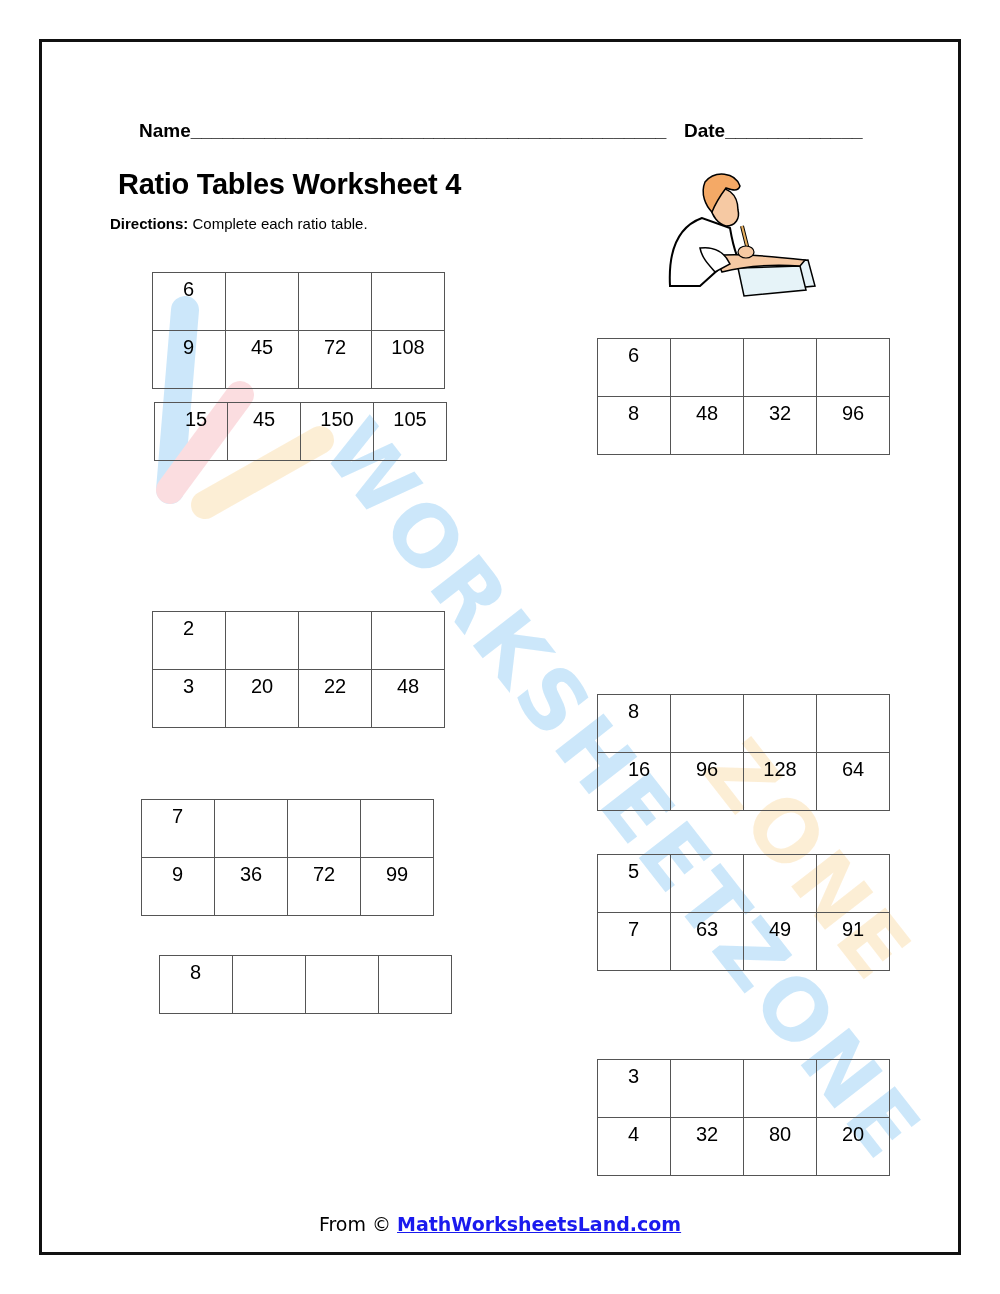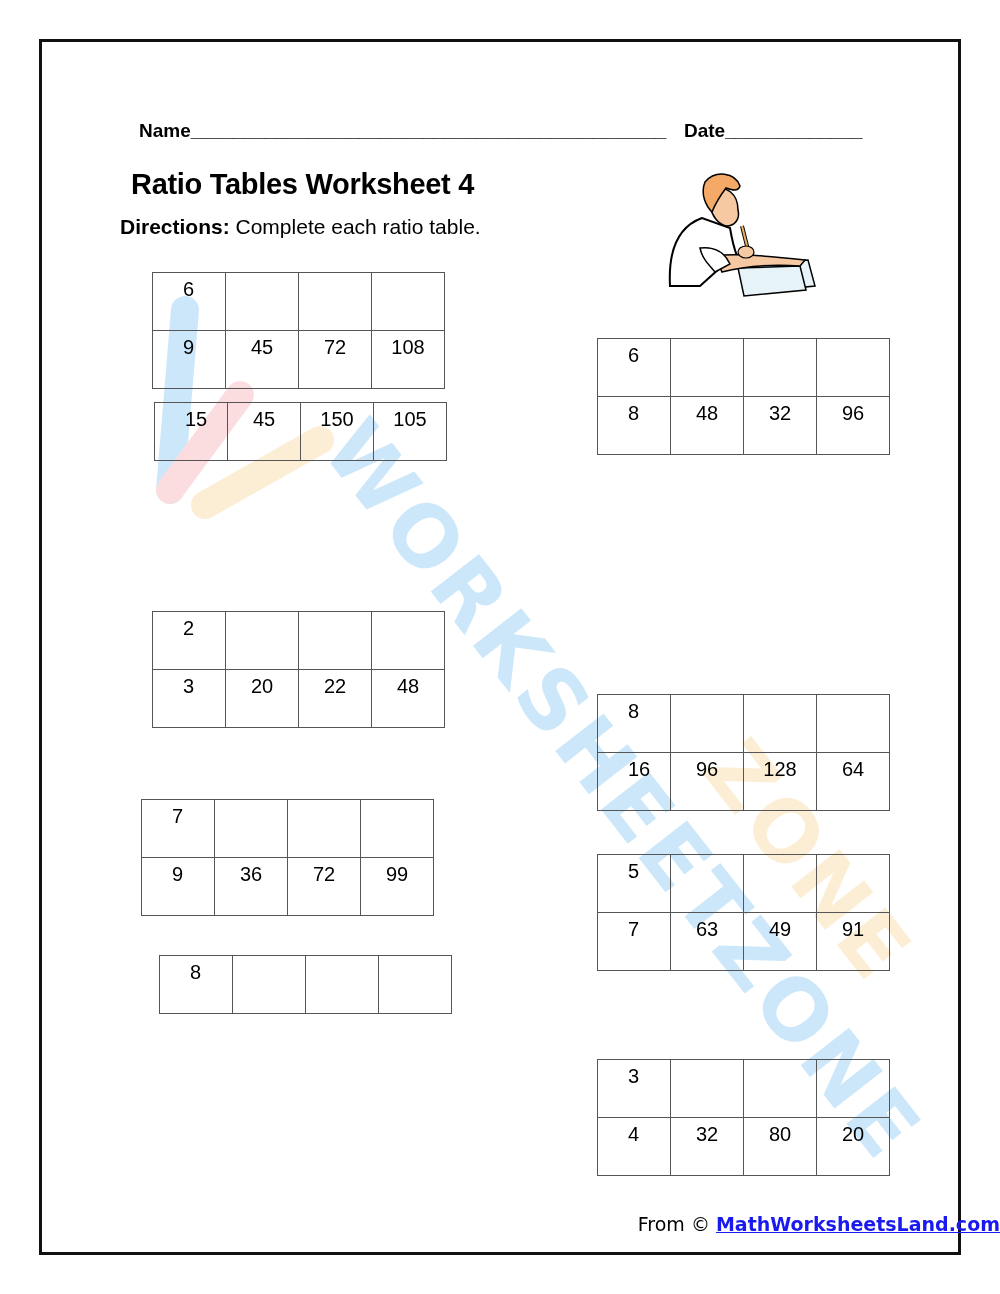--- a/index.html
+++ b/index.html
@@ -3,32 +3,32 @@
 <meta charset="utf-8">
 <style>
   html, body { margin: 0; padding: 0; background: #ffffff; }
   body { width: 1000px; height: 1294px; position: relative; overflow: hidden;
          font-family: "Liberation Sans", "DejaVu Sans", sans-serif; color: #000; }
   .page-border { position: absolute; left: 39px; top: 39px; width: 916px; height: 1210px;
                  border: 3px solid #111; box-sizing: content-box; }
   .header-line { position: absolute; top: 120px; font-size: 19px; font-weight: bold; white-space: nowrap; }
   .name-line { left: 118px; margin-left: 21px; }
   .date-line { left: 684px; text-align: right; }
-  .title { position: absolute; left: 118px; top: 168px; font-size: 29px; font-weight: bold; letter-spacing: -0.3px; margin-left: 13px; }
-  .directions { position: absolute; left: 120px; top: 215px; font-size: 21px; }
+  .title { position: absolute; left: 118px; top: 168px; font-size: 29px; font-weight: bold; letter-spacing: -0.3px; }
+  .directions { position: absolute; left: 110px; top: 215px; font-size: 15px; }
   .directions b { font-weight: bold; }
   .clipart { position: absolute; left: 660px; top: 168px; width: 160px; height: 132px; }
   .ratio-table { position: absolute; border-collapse: collapse; }
   .ratio-table td { width: 72px; height: 57px; border: 1.5px solid #555; padding: 0;
                     vertical-align: top; text-align: center; font-size: 20px;
                     font-family: "Liberation Sans", "DejaVu Sans", sans-serif; }
   .ratio-table td span { display: inline-block; margin-top: 5px; }
   .ratio-table td.first { text-align: left; }
   .ratio-table td.first span { margin-left: 30px; }
-  .footer { position: absolute; top: 1213px; left: 0; width: 1000px; text-align: right; font-size: 19px;
+  .footer { position: absolute; top: 1213px; left: 0; width: 1000px; text-align: center; font-size: 19px;
             font-family: "DejaVu Sans", sans-serif; }
   .footer a { color: #1a1aee; font-weight: bold; text-decoration: underline; }
   .watermark { position: absolute; left: 0; top: 0; width: 1000px; height: 1294px; pointer-events: none; opacity: 0.35; }
 </style>
 </head>
 <body>
 
 <div class="page-border"></div>
 
 <svg class="watermark" viewBox="0 0 1000 1294">

